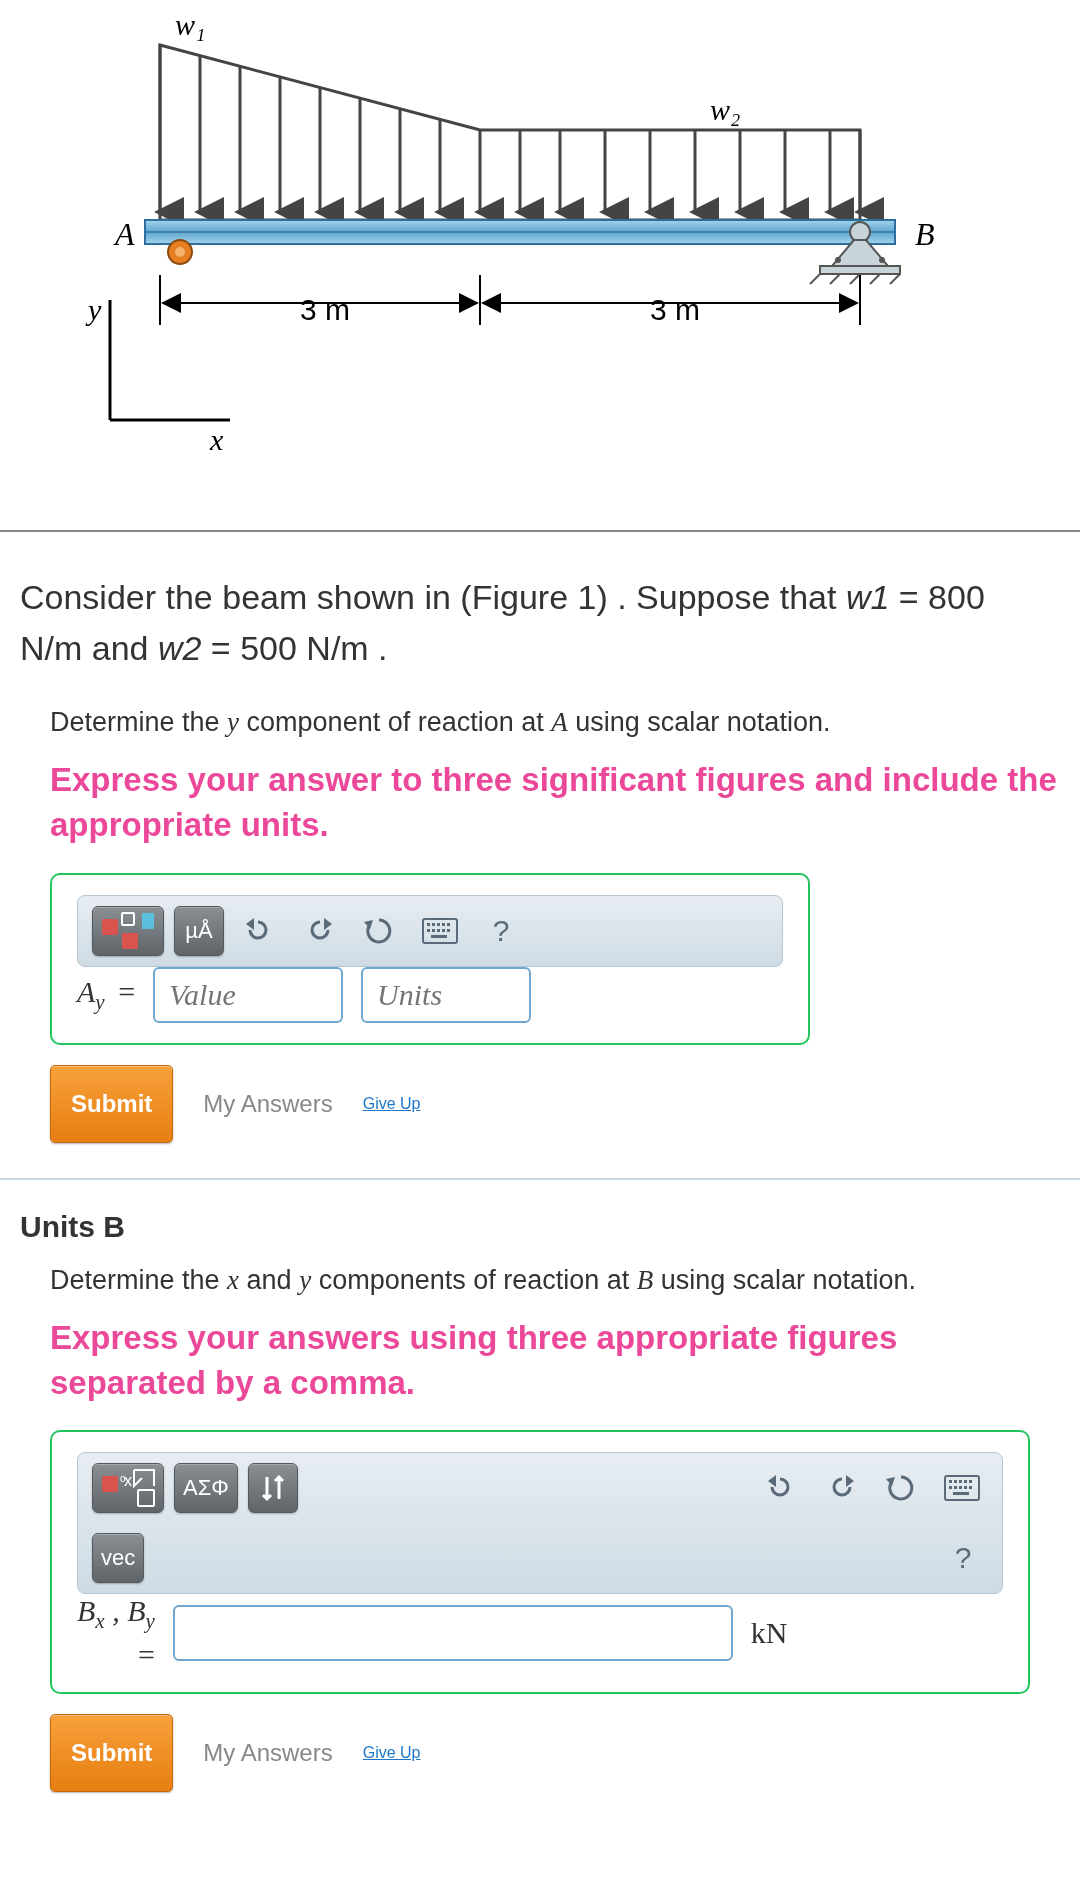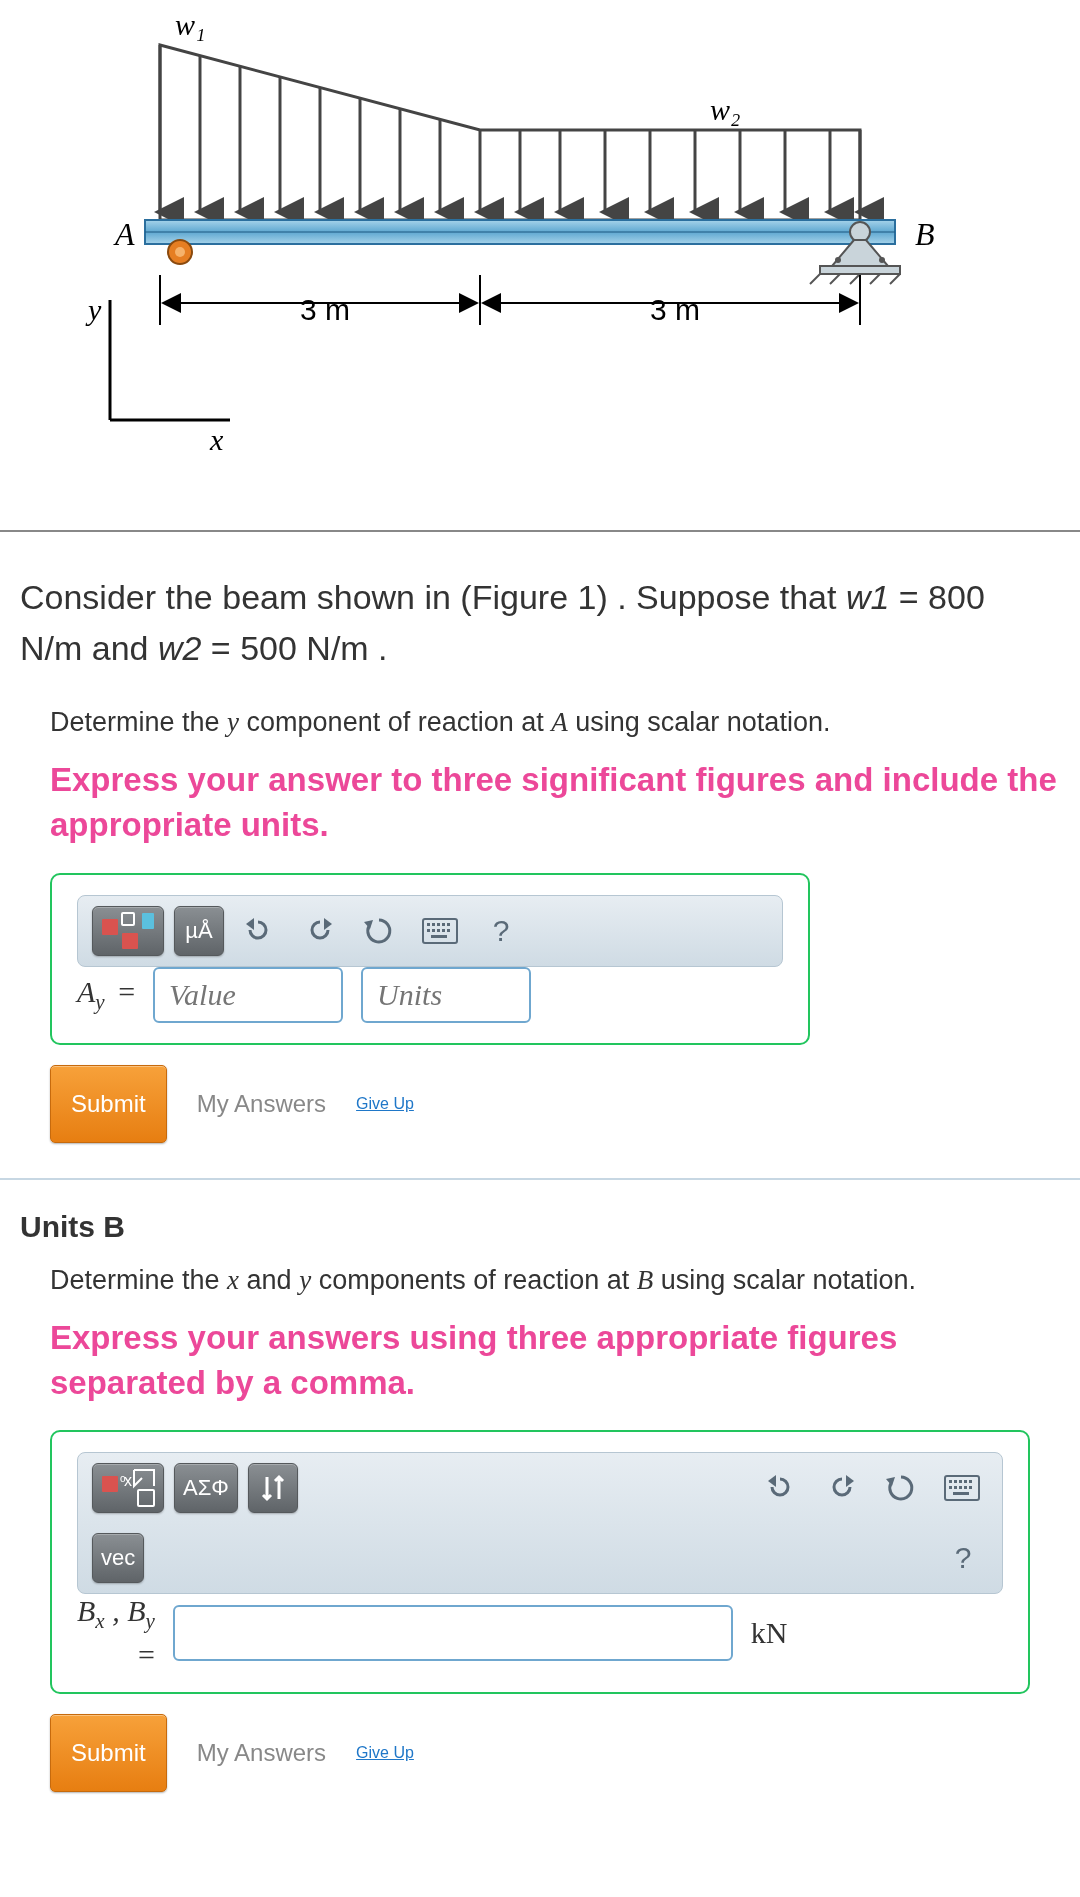--- a/index.html
+++ b/index.html
@@ -133,21 +133,21 @@
     display: flex;
     align-items: center;
     gap: 30px;
     margin-top: 20px;
   }
   .submit-btn {
     background: linear-gradient(#f7a13a, #e77e11);
     border: 1px solid #c76a0c;
     color: #fff;
     font-size: 24px;
-    font-weight: normal;
+    font-weight: bold;
     padding: 24px 20px;
     border-radius: 5px;
     box-shadow: inset 0 1px 0 rgba(255,255,255,.35), 0 1px 2px rgba(0,0,0,.3);
   }
   .myanswers {
     color: #888;
     font-size: 24px;
   }
   .giveup {
     color: #1f77c8;

